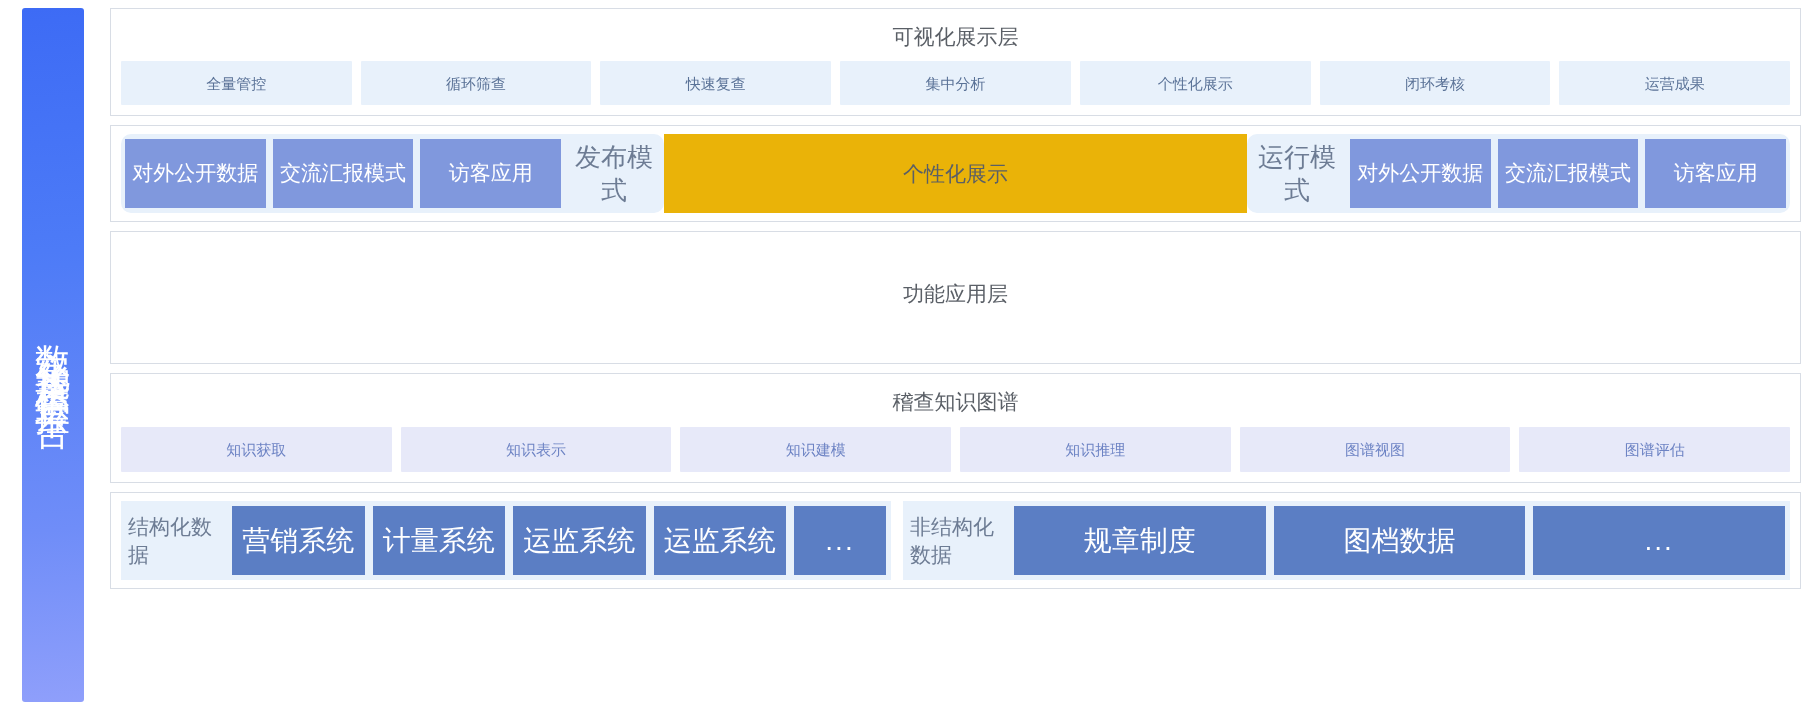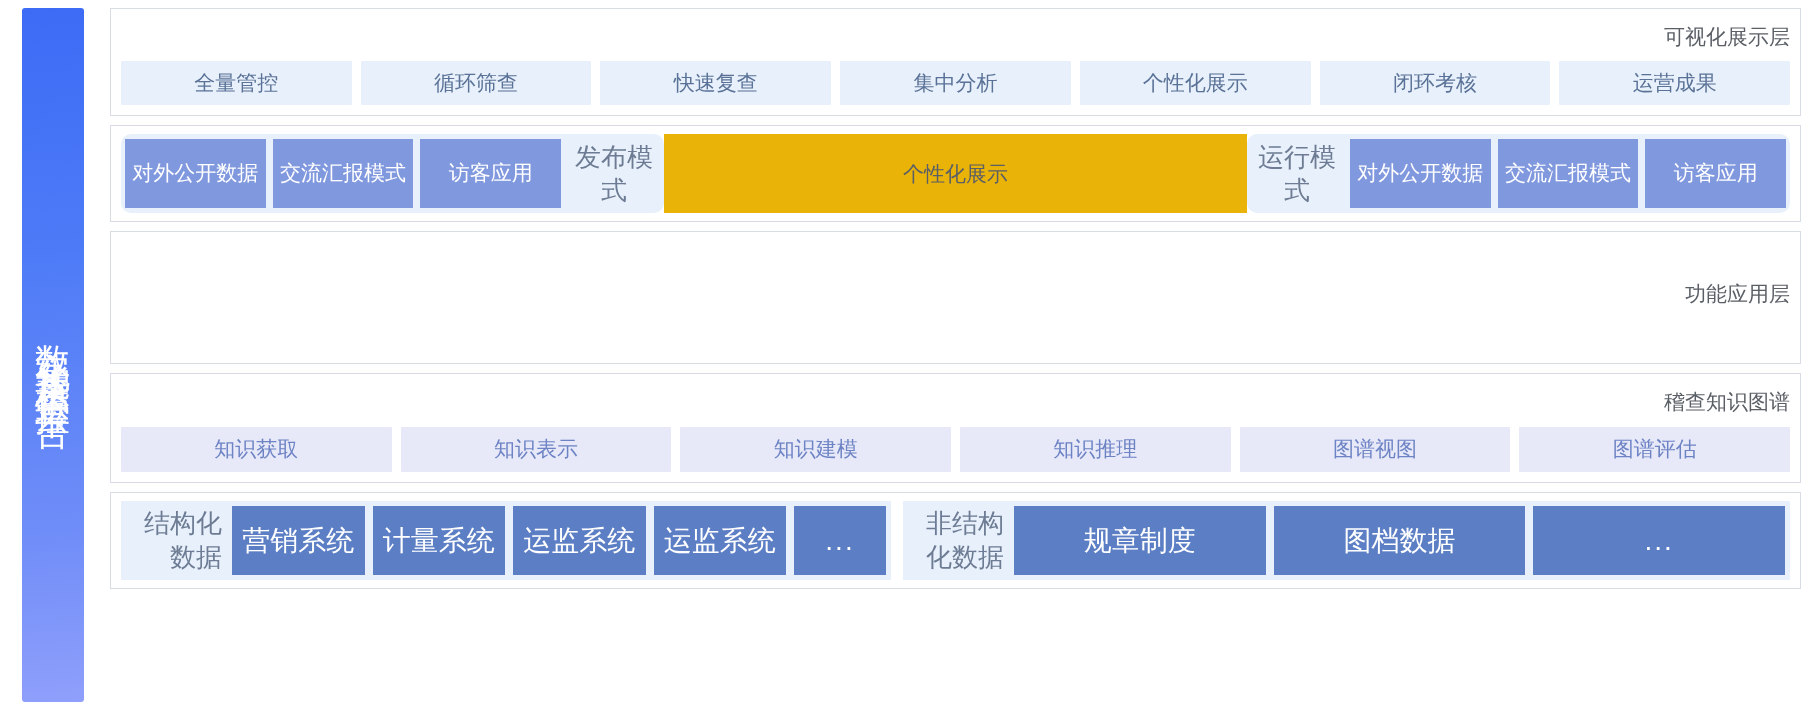--- a/index.html
+++ b/index.html
@@ -54,39 +54,39 @@
   .layer {
     border: 1px solid #d8dde5;
     background: #ffffff;
     padding: 7px 10px 10px 10px;
     display: flex;
     flex-direction: column;
     justify-content: center;
   }
 
   .layer-title {
-    text-align: right;
+    text-align: center;
     color: #5a5f66;
     font-size: 21px;
     line-height: 1.5;
     padding: 5px 0 9px 0;
   }
 
   .chip-row {
     display: flex;
     gap: 9px;
   }
 
   .chip {
     flex: 1;
     text-align: center;
     display: flex;
     align-items: center;
     justify-content: center;
-    font-size: 21px;
+    font-size: 15px;
     line-height: 1.28;
     padding: 6px 16px;
     border-radius: 1px;
   }
 
   
   .layer-vis { height: 108px; }
   .chip-vis {
     background: #e8f1fb;
     color: #5a7297;
@@ -172,26 +172,26 @@
     background: #e8f1fb;
     display: flex;
     align-items: stretch;
     padding: 5px 5px;
     gap: 8px;
   }
   .data-group.structured   { flex: 0 0 770px; }
   .data-group.unstructured { flex: 1; }
   .data-label {
     color: #6d7c94;
-    font-size: 26px;
+    font-size: 21px;
     line-height: 1.3;
     display: flex;
     align-items: center;
     justify-content: center;
-    text-align: right;
+    text-align: left;
     flex: 0 0 98px;
     padding: 4px 2px;
   }
   .chip-data {
     background: #5b7ec4;
     color: #ffffff;
     font-size: 28px;
     display: flex;
     align-items: center;
     justify-content: center;

